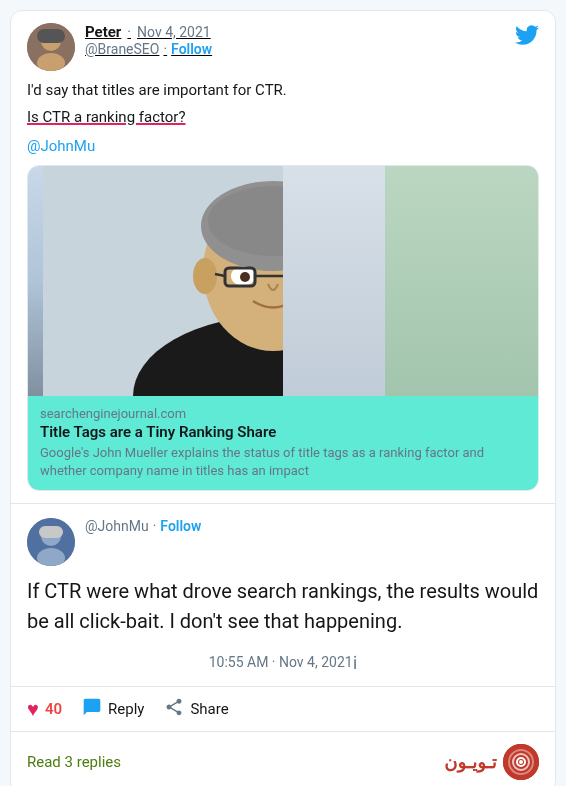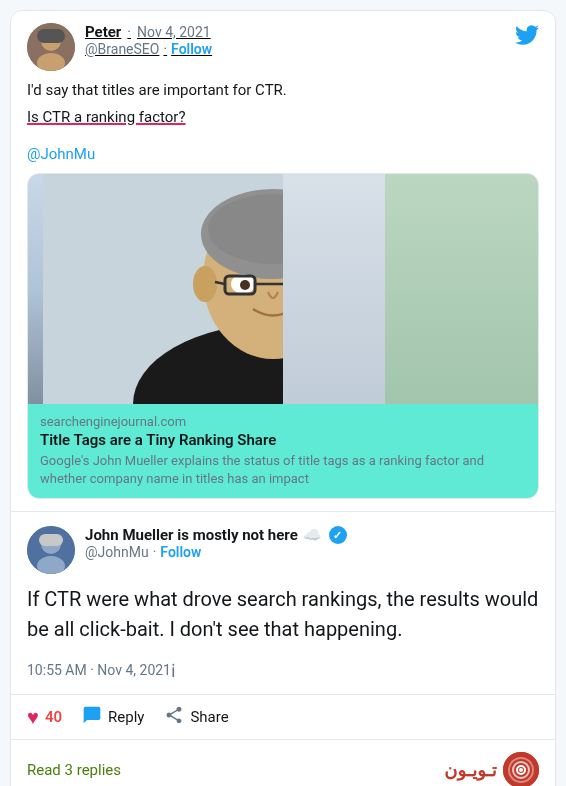--- a/index.html
+++ b/index.html
@@ -92,21 +92,21 @@
     .tweet-text {
       font-size: 15px;
       color: #14171a;
       line-height: 1.5;
       margin-bottom: 4px;
     }
     .tweet-text-underline {
       font-size: 15px;
       color: #14171a;
       line-height: 1.5;
-      margin-bottom: 16px;
+      margin-bottom: 8px;
       text-decoration: underline;
       text-decoration-color: #e0245e;
       text-decoration-thickness: 2px;
     }
     .mention-link {
       color: #1da1f2;
       font-size: 15px;
       cursor: pointer;
     }
     
@@ -183,21 +183,21 @@
     }
     .main-tweet-text {
       font-size: 20px;
       color: #14171a;
       line-height: 1.5;
       margin-bottom: 14px;
     }
     .timestamp-row {
       display: flex;
       align-items: center;
-      justify-content: flex-start;
+      justify-content: center;
       margin-bottom: 12px;
     }
     .timestamp {
       font-size: 14px;
       color: #657786;
     }
     .info-icon {
       color: #657786;
       font-size: 18px;
       cursor: pointer;
@@ -376,25 +376,20 @@
     <div class="main-tweet-header">
       <div class="main-avatar">
         <svg width="48" height="48" viewBox="0 0 48 48">
           <circle cx="24" cy="24" r="24" fill="#5070a0"></circle>
           <circle cx="24" cy="18" r="10" fill="#90a8c8"></circle>
           <ellipse cx="24" cy="40" rx="14" ry="10" fill="#90a8c8"></ellipse>
           <rect x="12" y="8" width="24" height="12" rx="6" fill="#c8c8c8"></rect>
         </svg>
       </div>
       <div class="user-info">
-        <div class="user-name-row">
-          <span class="user-name">John Mueller is mostly not here</span>
-          <span style="font-size:15px;">☁️</span>
-          <span class="verified-badge" style="background:#1da1f2;color:white;border-radius:50%;width:18px;height:18px;display:inline-flex;align-items:center;justify-content:center;font-size:11px;font-weight:700;">✓</span>
-        </div>
         <div class="handle-row">
           <span class="handle">@JohnMu</span>
           <span class="dot"> · </span>
           <span class="follow-link">Follow</span>
         </div>
       </div>
     </div>
 
     <p class="main-tweet-text">If CTR were what drove search rankings, the results would be all click-bait. I don't see that happening.</p>
 

